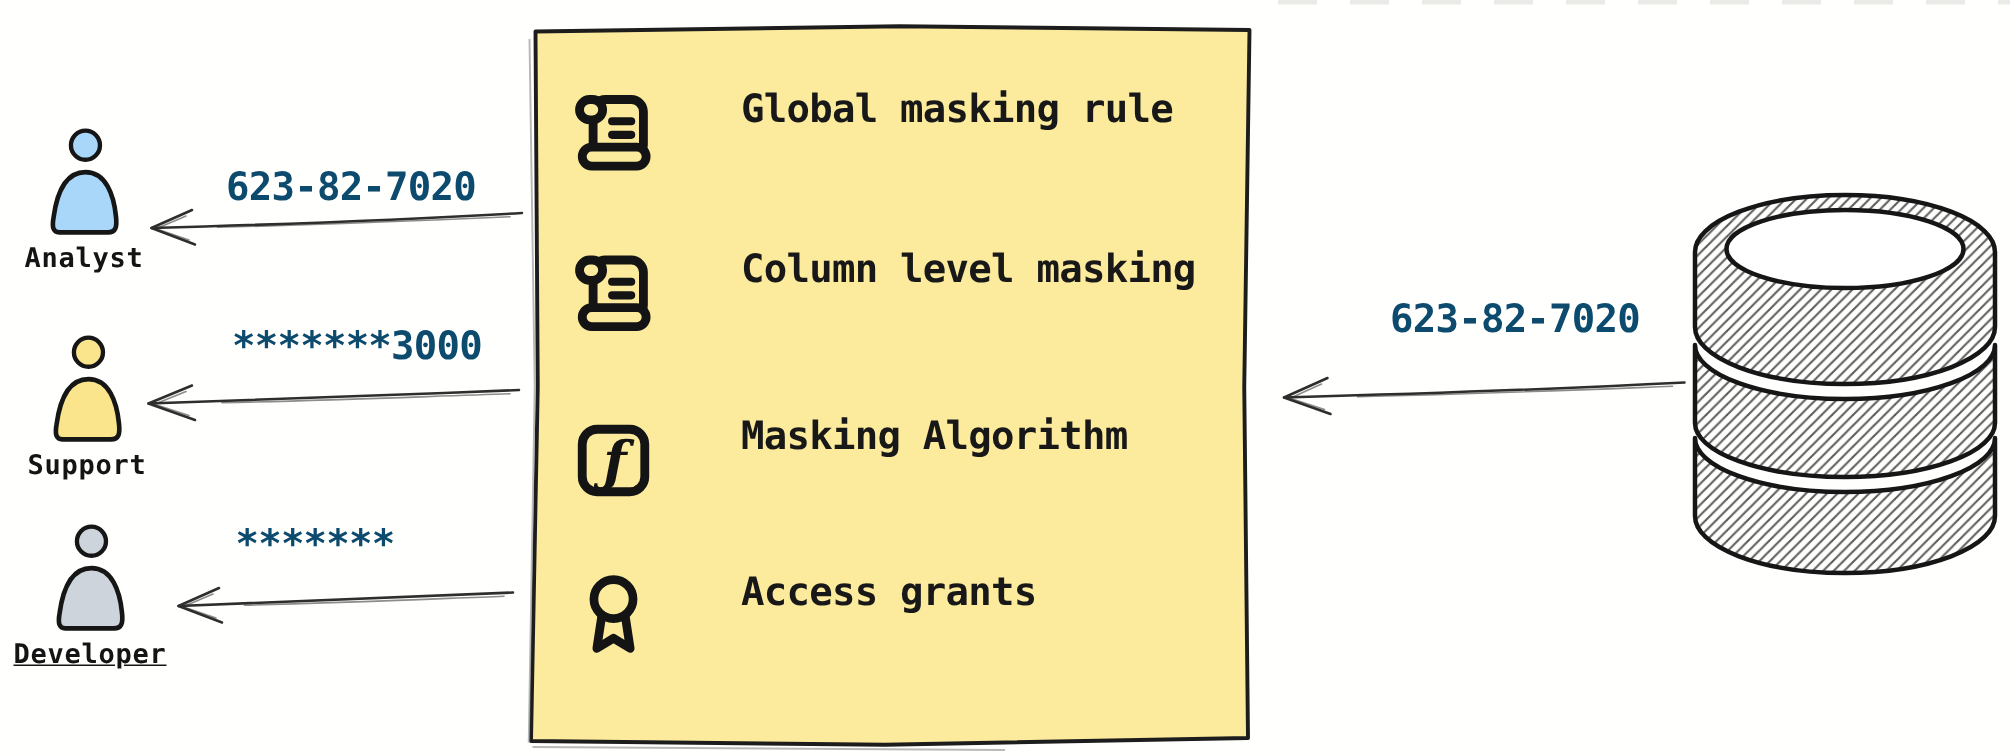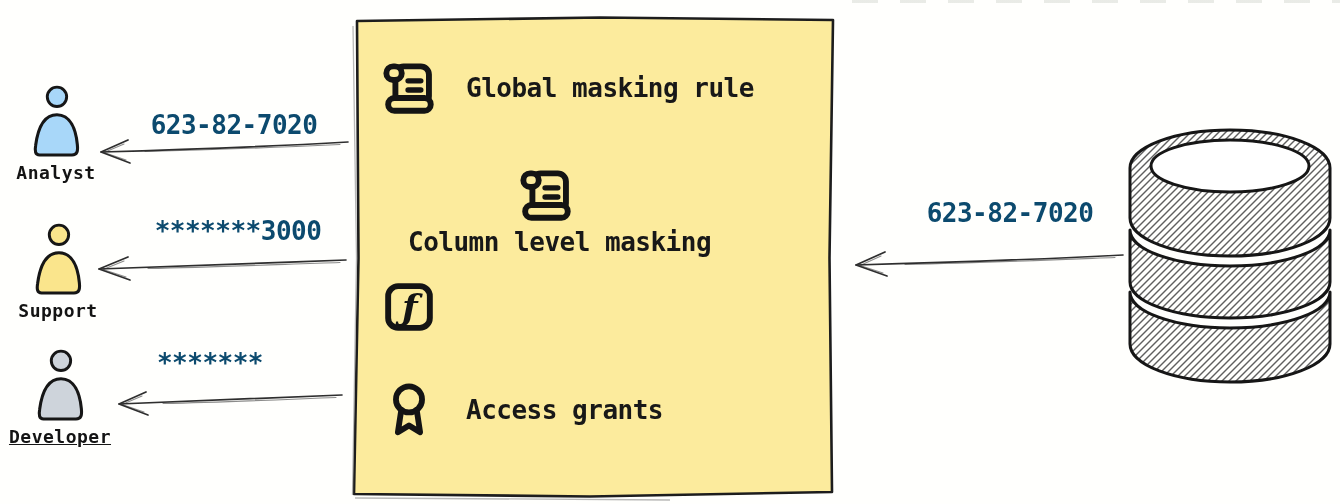--- a/index.html
+++ b/index.html
@@ -16,21 +16,21 @@
   .actor { position:absolute; width:112px; display:flex; flex-direction:column; align-items:center; }
   .actor-label { font-size:18px; font-weight:700; letter-spacing:0.5px; margin-top:2px; color:#141414; white-space:nowrap; }
 
   
   .flow-label {
     position:absolute; text-align:center; font-size:26px; font-weight:700;
     letter-spacing:-0.5px; color:#0c4a6e; white-space:nowrap;
   }
 
   
-  .box-row { position:absolute; left:380px; display:flex; align-items:center; height:62px; }
+  .box-row { position:absolute; left:380px; display:flex; align-items:flex-start; height:62px;gap:28px; }
   .box-row .row-icon { width:58px; height:62px; flex:0 0 auto; }
   .box-row .row-label {
     margin-left:28px; font-size:26px; font-weight:700; letter-spacing:-0.5px;
     color:#181818; white-space:nowrap; padding-bottom:2px;
   }
 
   svg { display:block; }
   .sketch-line { stroke:#2e2e2e; stroke-width:1.7; fill:none; stroke-linecap:round; stroke-linejoin:round; }
   .sketch-line.ghost { stroke-width:1.1; opacity:.55; }
 
@@ -103,35 +103,36 @@
   <div class="box-row" style="top:58px;">
     <svg class="row-icon" viewBox="0 0 64 64">
       <rect x="17" y="7" width="37" height="42" rx="9" fill="none" stroke="#141414" stroke-width="6.5"></rect>
       <rect x="9" y="42" width="47" height="14" rx="7" stroke="#141414" stroke-width="6.5" fill="#FCEB9D"></rect>
       <rect x="7" y="7" width="17" height="15" rx="7.5" stroke="#141414" stroke-width="6.5" fill="#FCEB9D"></rect>
       <path d="M31 23 H45 M31 33 H45" stroke="#141414" stroke-width="6" stroke-linecap="round" fill="none"></path>
     </svg>
     <div class="row-label">Global masking rule</div>
   </div>
 
-  <div class="box-row" style="top:165px;flex-direction:column;">
+  <div class="box-row" style="top:165px;">
     <svg class="row-icon" viewBox="0 0 64 64">
       <rect x="17" y="7" width="37" height="42" rx="9" fill="none" stroke="#141414" stroke-width="6.5"></rect>
       <rect x="9" y="42" width="47" height="14" rx="7" stroke="#141414" stroke-width="6.5" fill="#FCEB9D"></rect>
       <rect x="7" y="7" width="17" height="15" rx="7.5" stroke="#141414" stroke-width="6.5" fill="#FCEB9D"></rect>
       <path d="M31 23 H45 M31 33 H45" stroke="#141414" stroke-width="6" stroke-linecap="round" fill="none"></path>
     </svg>
     <div class="row-label">Column level masking</div>
   </div>
 
   <div class="box-row" style="top:276px;">
     <svg class="row-icon" viewBox="0 0 64 64">
       <rect x="9" y="9" width="46" height="46" rx="11" fill="none" stroke="#141414" stroke-width="6.5"></rect>
       <text x="33" y="46" text-anchor="middle" font-size="40" font-style="italic" font-weight="bold" font-family="DejaVu Serif, serif" fill="#141414">ƒ</text>
     </svg>
+    <div class="row-label">Masking Algorithm</div>
   </div>
 
   <div class="box-row" style="top:380px;">
     <svg class="row-icon" viewBox="0 0 60 64">
       <circle cx="30" cy="20" r="13.5" fill="none" stroke="#141414" stroke-width="6"></circle>
       <path d="M 22 31 L 18.5 54 L 30 47 L 41.5 54 L 38 31" fill="none" stroke="#141414" stroke-width="6" stroke-linecap="round" stroke-linejoin="round"></path>
     </svg>
     <div class="row-label">Access grants</div>
   </div>
 

